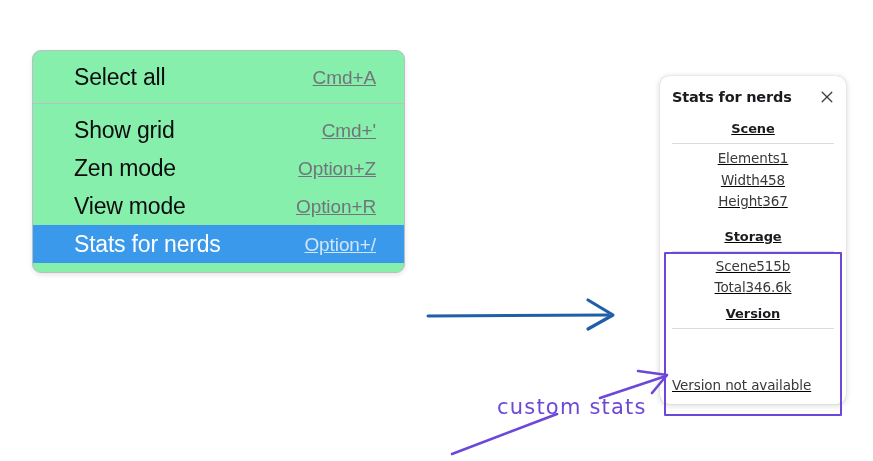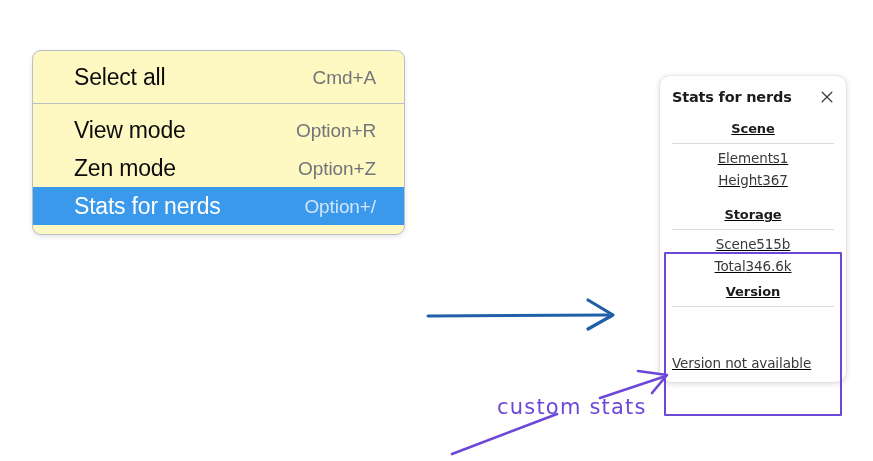--- a/index.html
+++ b/index.html
@@ -16,21 +16,21 @@
     font-family: "Liberation Sans", sans-serif;
     -webkit-font-smoothing: antialiased;
   }
 
   
   .context-menu {
     position: absolute;
     left: 32px;
     top: 50px;
     width: 373px;
-    background: #fef9c3;
+    background: #86efac;
     border: 1px solid #b9bfc7;
     border-radius: 9px;
     box-shadow: 0 2px 5px rgba(0,0,0,0.10);
     box-sizing: border-box;
     padding-top: 7px;
     padding-bottom: 9px;
     overflow: hidden;
   }
   .menu-group { padding: 0; }
   .menu-sep {
@@ -51,20 +51,21 @@
     font-size: 23px;
     color: #0c0c0d;
     letter-spacing: -0.2px;
     line-height: 1;
   }
   .menu-item .shortcut {
     font-size: 19px;
     color: #71757a;
     letter-spacing: -0.1px;
     line-height: 1;
+    text-decoration: underline;
   }
   .menu-item.selected {
     background: #3b99eb;
   }
   .menu-item.selected .label { color: #ffffff; }
   .menu-item.selected .shortcut { color: #cfe5fa; }
 
   
   .stats-panel {
     position: absolute;
@@ -175,26 +176,30 @@
     <div class="menu-item">
       <span class="label">Select all</span>
       <span class="shortcut">Cmd+A</span>
     </div>
   </div>
 
   <div class="menu-sep"></div>
 
   <div class="menu-group">
     <div class="menu-item">
+      <span class="label">Show grid</span>
+      <span class="shortcut">Cmd+'</span>
+    </div>
+    <div class="menu-item">
+      <span class="label">Zen mode</span>
+      <span class="shortcut">Option+Z</span>
+    </div>
+    <div class="menu-item">
       <span class="label">View mode</span>
       <span class="shortcut">Option+R</span>
-    </div>
-    <div class="menu-item">
-      <span class="label">Zen mode</span>
-      <span class="shortcut">Option+Z</span>
     </div>
     <div class="menu-item selected">
       <span class="label">Stats for nerds</span>
       <span class="shortcut">Option+/</span>
     </div>
   </div>
 
 </div>
 
 <div class="stats-panel">
@@ -210,20 +215,24 @@
 
   <div class="stats-body">
 
     <div class="section-title">Scene</div>
     <div class="divider"></div>
     <div class="stat-row">
       <span class="k">Elements</span>
       <span class="v">1</span>
     </div>
     <div class="stat-row">
+      <span class="k">Width</span>
+      <span class="v">458</span>
+    </div>
+    <div class="stat-row">
       <span class="k">Height</span>
       <span class="v">367</span>
     </div>
 
     <div class="section-title">Storage</div>
     <div class="divider"></div>
     <div class="stat-row">
       <span class="k">Scene</span>
       <span class="v">515b</span>
     </div>

